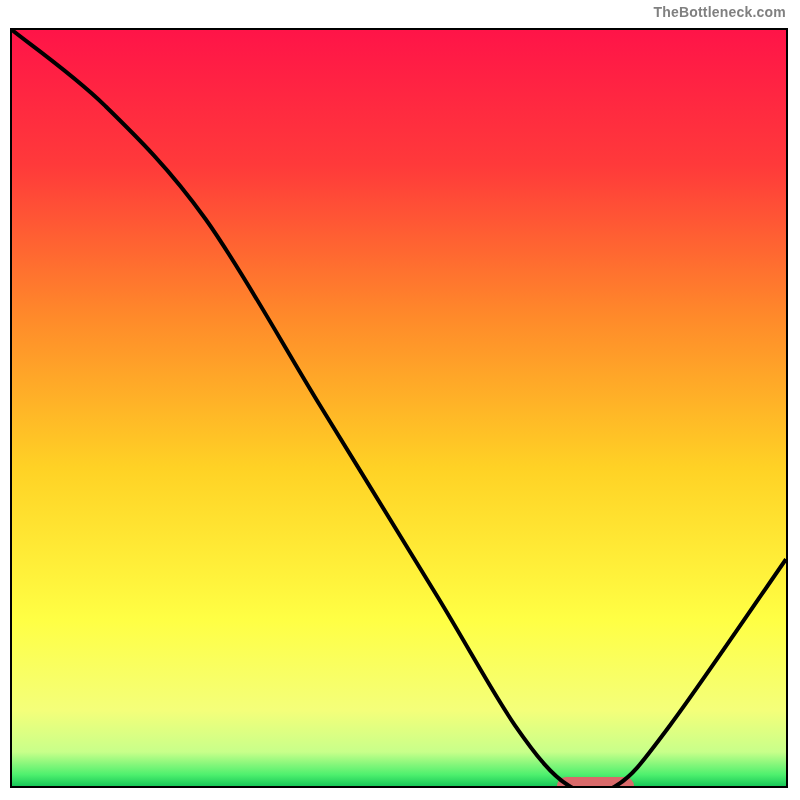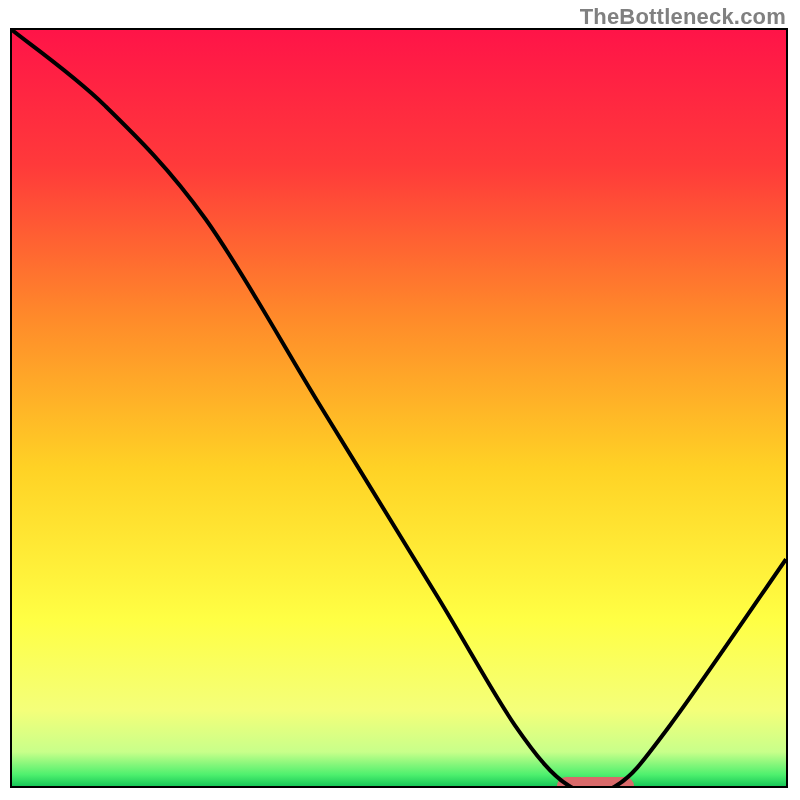--- a/index.html
+++ b/index.html
@@ -22,21 +22,21 @@
     overflow: hidden;
   }
   .gradient {
     position: absolute;
     left: 0; top: 0; right: 0; bottom: 0;
   }
   .watermark {
     position: absolute;
     top: 4px;
     right: 14px;
-    font-size: 22px;
+    font-size: 14px;
     font-weight: 600;
     color: #808080;
     letter-spacing: 0.2px;
     margin-left: 40px;
   }
   svg.curve {
     position: absolute;
     left: 0; top: 0;
     width: 100%;
     height: 100%;

